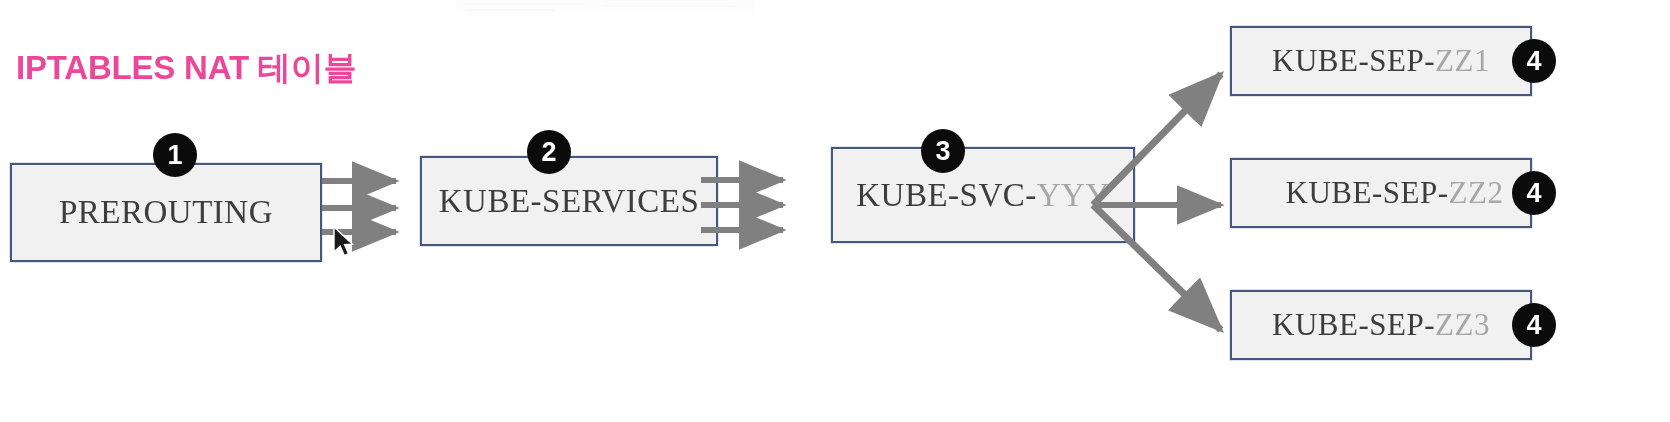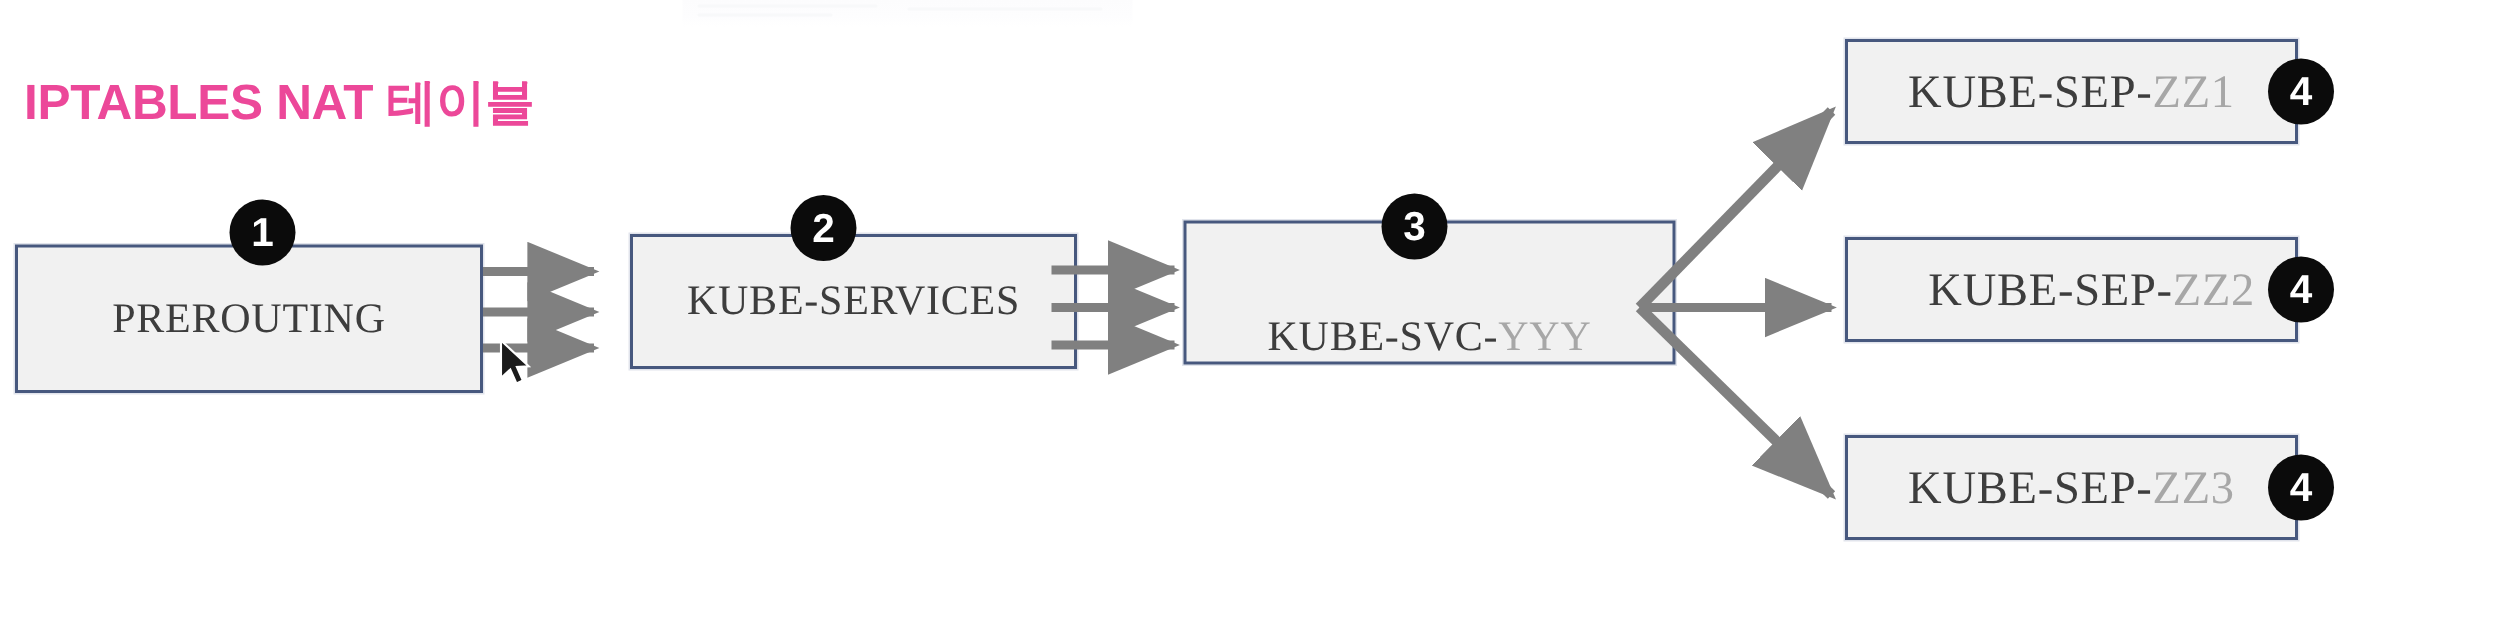--- a/index.html
+++ b/index.html
@@ -11,21 +11,21 @@
     background:linear-gradient(180deg,#fcfcfd 0%,#fdfdfe 60%,#ffffff 100%);
     opacity:.85;}
   .ghost-line{position:absolute;background:#f7f8fa;height:2px;border-radius:1px;}
 
   .title{position:absolute;left:16px;top:46px;font-size:33px;font-weight:bold;
     color:#ec4899;letter-spacing:-0.2px;white-space:nowrap;}
 
   .node{position:absolute;background:#f1f1f1;border:2px solid #47587e;
     box-sizing:border-box;display:flex;align-items:center;justify-content:center;
     box-shadow:0 0 0 1px rgba(200,206,220,.55);}
-  .node-label{font-family:"Liberation Serif",serif;font-size:28px;color:#3d3d3d;
+  .node-label{font-family:"Liberation Serif",serif;font-size:33px;color:#3d3d3d;
     white-space:nowrap;letter-spacing:.5px;}
   .node-label .dim{color:#a7a7a7;}
 
   .node.sep{background:#f1f1f1;}
   .node.sep .node-label{font-size:31px;}
 
   .badge{position:absolute;width:44px;height:44px;border-radius:50%;
     background:#0b0b0b;color:#ffffff;display:flex;align-items:center;
     justify-content:center;font-family:"Liberation Sans",sans-serif;
     font-size:27px;font-weight:bold;line-height:1;z-index:40;}
@@ -81,21 +81,21 @@
       <span>1</span>
     </div>
 
   <div class="node" style="left:420px;top:156px;width:298px;height:90px;">
     <span class="node-label"><span>KUBE-SERVICES</span><span class="dim"></span></span>
   </div>
   <div class="badge" style="left:527px;top:130px;">
       <span>2</span>
     </div>
 
-  <div class="node" style="left:789px;top:147px;width:328px;height:96px;align-items:flex-end;">
+  <div class="node" style="left:831px;top:147px;width:304px;height:96px;">
     <span class="node-label"><span>KUBE-SVC-</span><span class="dim">YYY</span></span>
   </div>
   <div class="badge" style="left:921px;top:129px;">
       <span>3</span>
     </div>
 
   <div class="node sep" style="left:1230px;top:26px;width:302px;height:70px;">
     <span class="node-label"><span>KUBE-SEP-</span><span class="dim">ZZ1</span></span>
   </div>
   <div class="badge" style="left:1512px;top:39px;">

